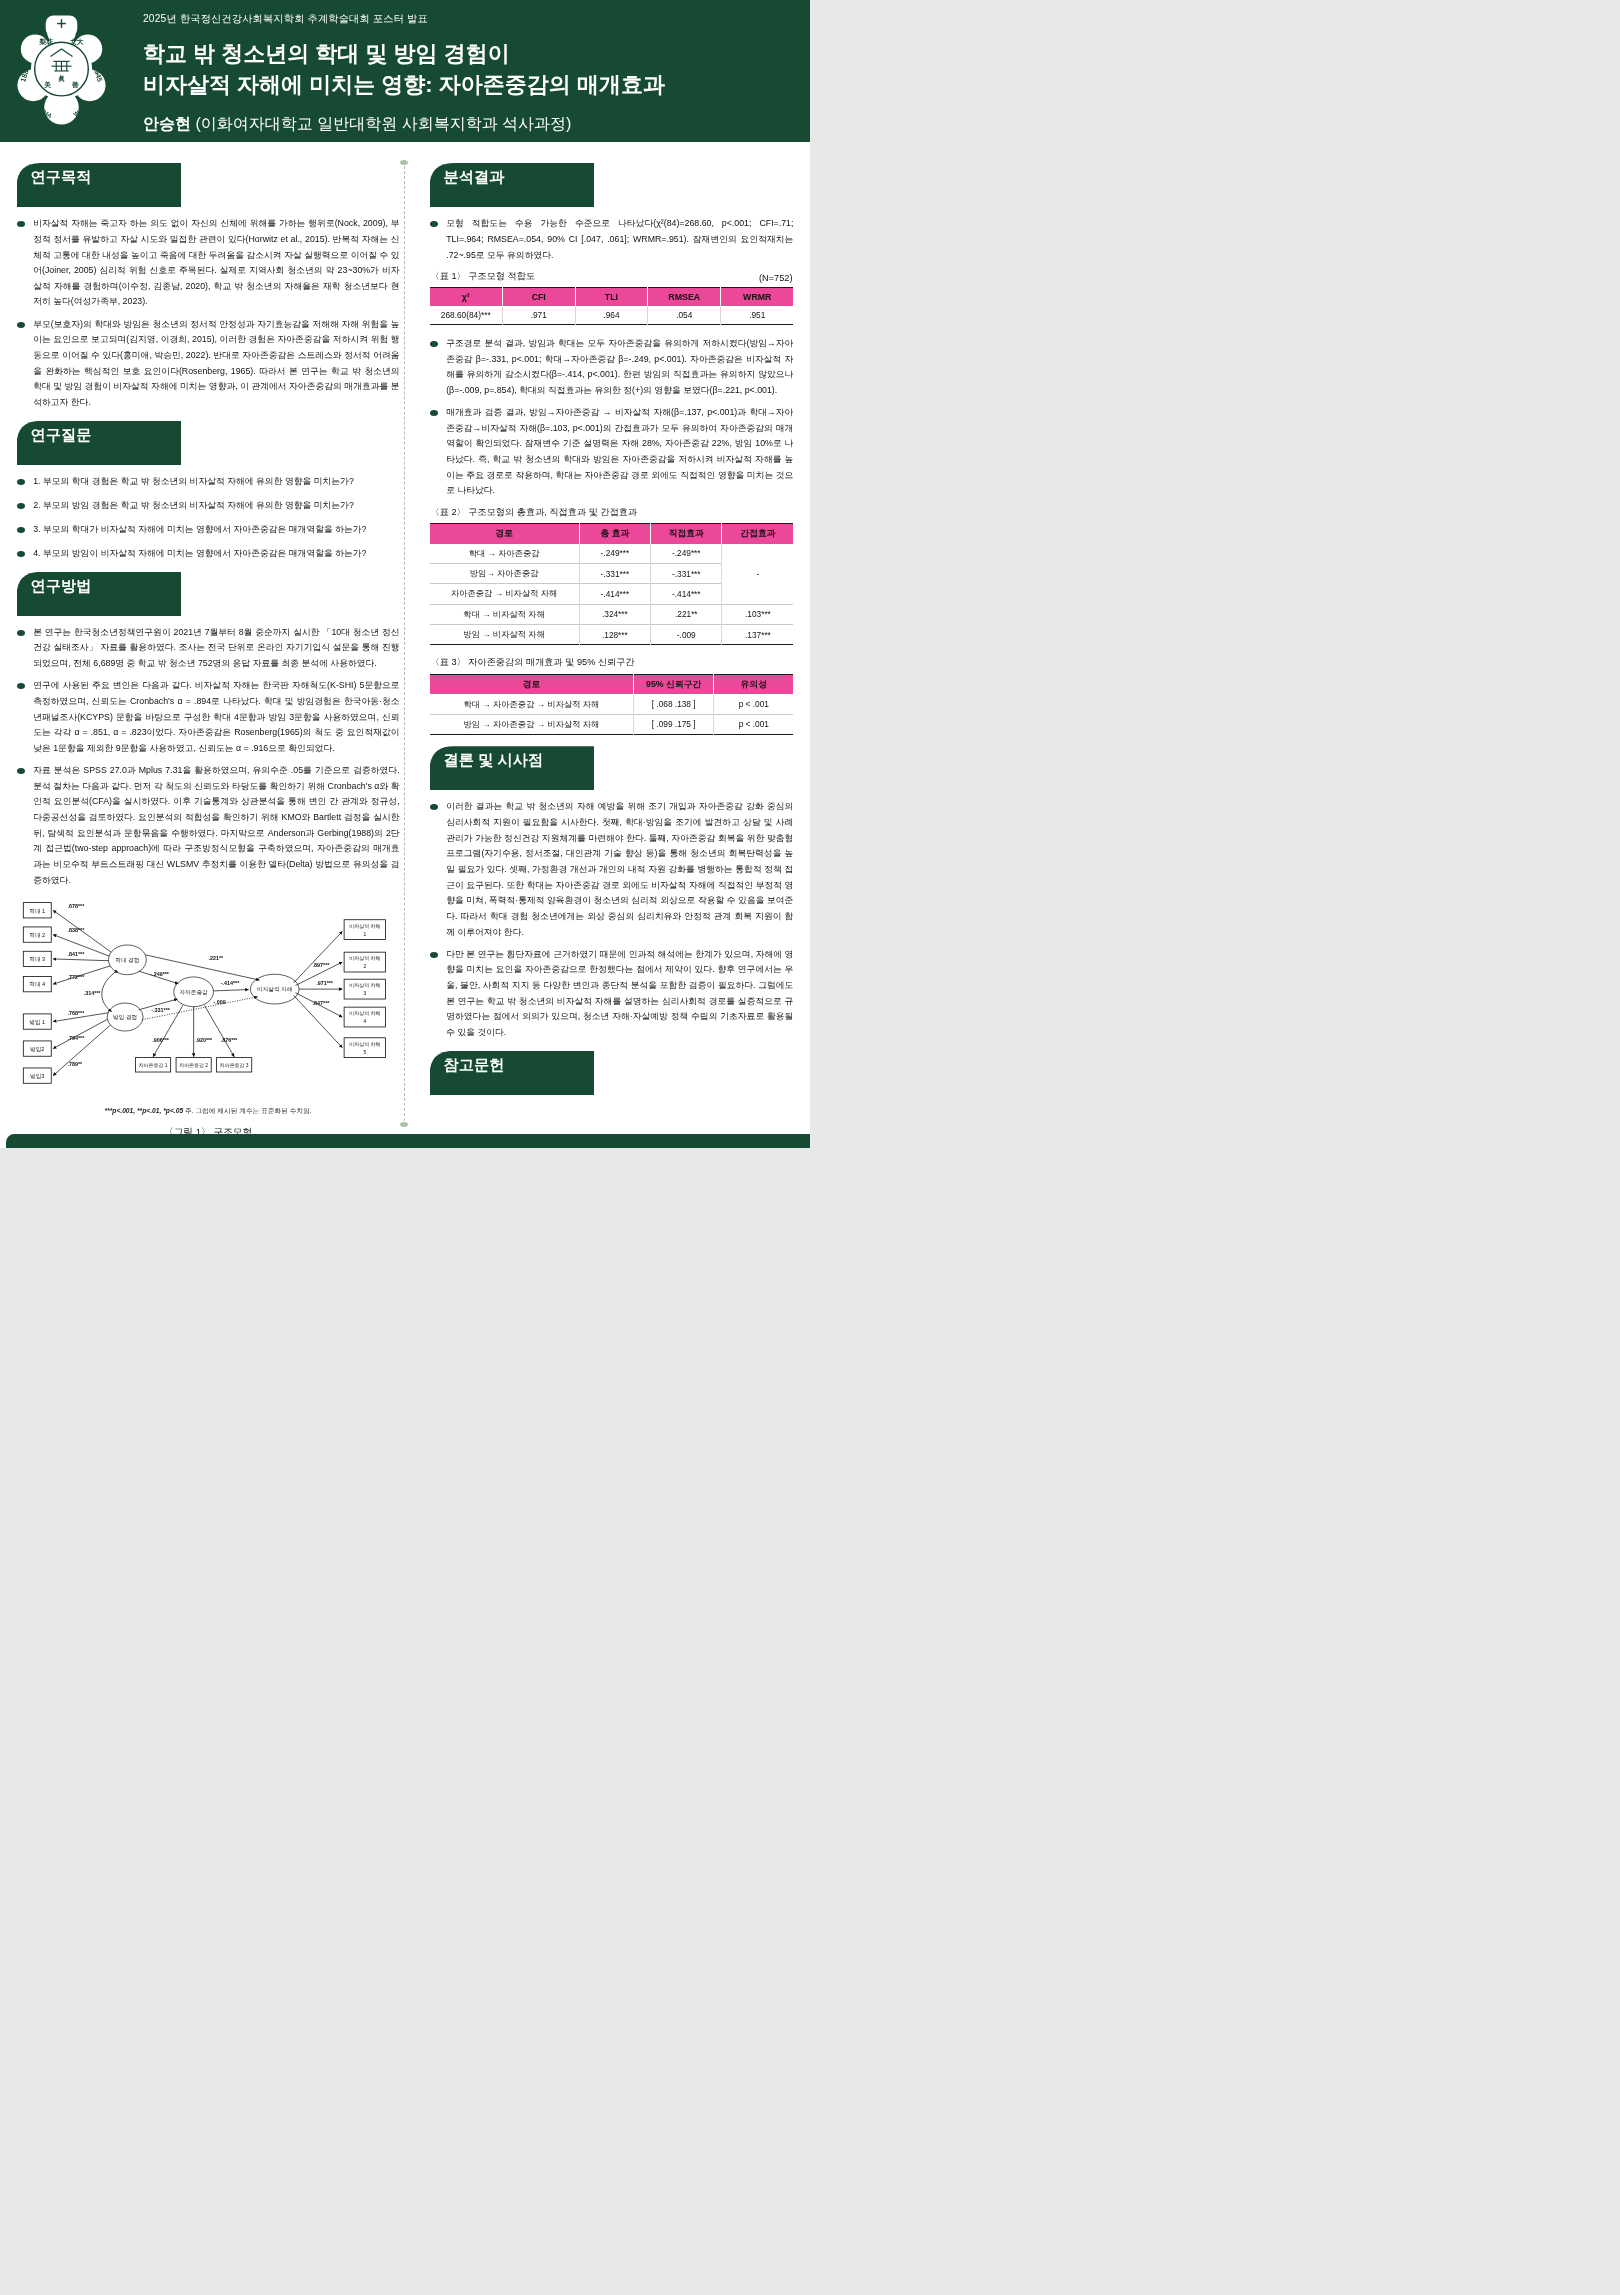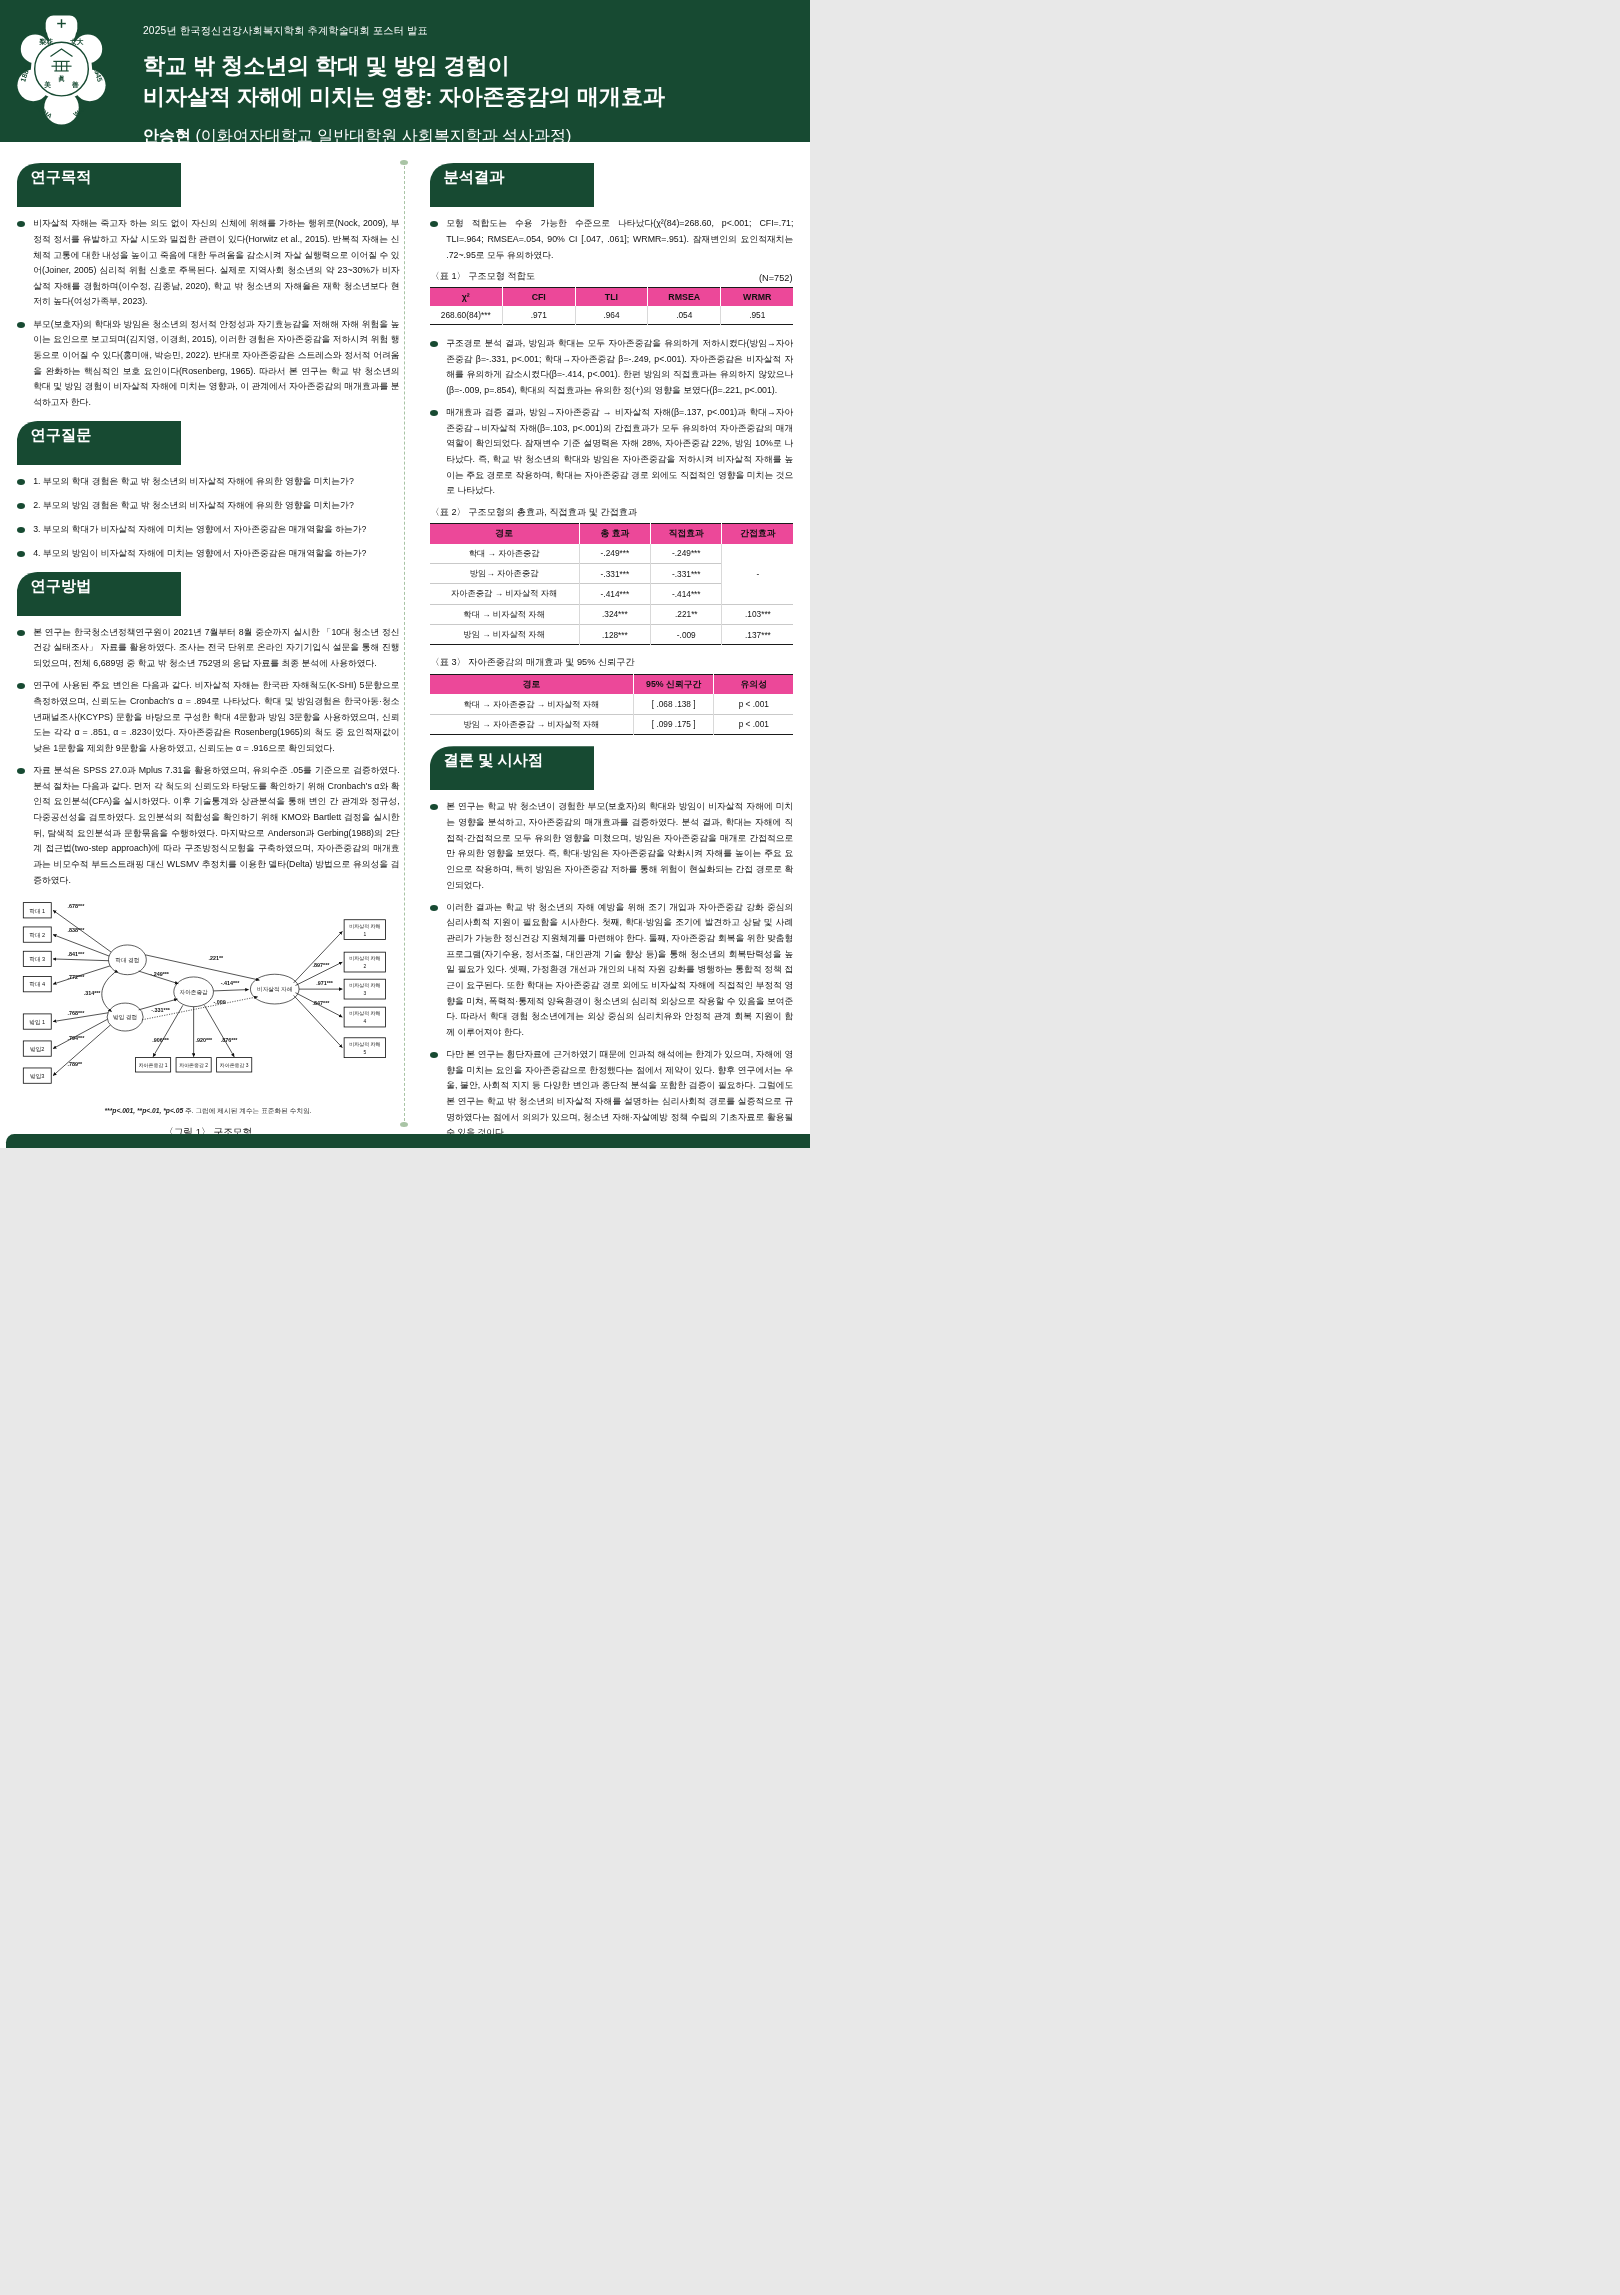--- a/index.html
+++ b/index.html
@@ -1,21 +1,21 @@
 <!DOCTYPE html>
 <html style="font-size:7.4px"><head>
 <meta charset="utf-8">
 <style>
   html,body{margin:0;padding:0;background:#e8e8e8;}
   .poster{position:relative;width:810px;height:1148px;background:#ffffff;overflow:hidden;
           font-family:"Liberation Sans","DejaVu Sans",sans-serif;color:#111;}
   
   .header{position:relative;height:142px;background:#174A32;color:#fff;}
   .logo{position:absolute;left:15.7px;top:12px;width:91px;height:116px;}
-  .header-text{margin-left:143px;padding-top:24px;}
+  .header-text{margin-left:143px;padding-top:12px;}
   .kicker{font-size:10.2px;font-weight:500;letter-spacing:0.2px;}
   .title{font-size:22px;font-weight:800;line-height:1.42;margin-top:12px;}
   .author{font-size:16px;margin-top:14px;}
   .author .nm{font-weight:800;}
   
   .columns{display:grid;grid-template-columns:1fr 1fr;column-gap:30px;padding:21px 16.6px 0 16.6px;}
   .divider{position:absolute;left:404px;top:166px;height:955px;border-left:1.8px dashed #a9c4a5;}
   .divider::before,.divider::after{content:"";position:absolute;left:-4.6px;width:7.9px;height:5.1px;
      border-radius:50%;background:#a9c4a5;}
   .divider::before{top:-6px;} .divider::after{bottom:-6px;}
@@ -358,21 +358,20 @@
               <td>방임 → 자아존중감 → 비자살적 자해</td>
               <td>[ .099   .175 ]</td>
               <td>p &lt; .001</td>
             </tr>
           </tbody>
         </table>
       </div>
 
       <div class="section">
         <div class="tab">결론 및 시사점</div>
-        <div class="bullet">본 연구는 학교 밖 청소년이 경험한 부모(보호자)의 학대와 방임이 비자살적 자해에 미치는 영향을 분석하고, 자아존중감의 매개효과를 검증하였다. 분석 결과, 학대는 자해에 직접적·간접적으로 모두 유의한 영향을 미쳤으며, 방임은 자아존중감을 매개로 간접적으로만 유의한 영향을 보였다. 즉, 학대·방임은 자아존중감을 약화시켜 자해를 높이는 주요 요인으로 작용하며, 특히 방임은 자아존중감 저하를 통해 위험이 현실화되는 간접 경로로 확인되었다.</div>
         <div class="bullet">이러한 결과는 학교 밖 청소년의 자해 예방을 위해 조기 개입과 자아존중감 강화 중심의 심리사회적 지원이 필요함을 시사한다. 첫째, 학대·방임을 조기에 발견하고 상담 및 사례관리가 가능한 정신건강 지원체계를 마련해야 한다. 둘째, 자아존중감 회복을 위한 맞춤형 프로그램(자기수용, 정서조절, 대인관계 기술 향상 등)을 통해 청소년의 회복탄력성을 높일 필요가 있다. 셋째, 가정환경 개선과 개인의 내적 자원 강화를 병행하는 통합적 정책 접근이 요구된다. 또한 학대는 자아존중감 경로 외에도 비자살적 자해에 직접적인 부정적 영향을 미쳐, 폭력적·통제적 양육환경이 청소년의 심리적 외상으로 작용할 수 있음을 보여준다. 따라서 학대 경험 청소년에게는 외상 중심의 심리치유와 안정적 관계 회복 지원이 함께 이루어져야 한다.</div>
         <div class="bullet">다만 본 연구는 횡단자료에 근거하였기 때문에 인과적 해석에는 한계가 있으며, 자해에 영향을 미치는 요인을 자아존중감으로 한정했다는 점에서 제약이 있다. 향후 연구에서는 우울, 불안, 사회적 지지 등 다양한 변인과 종단적 분석을 포함한 검증이 필요하다. 그럼에도 본 연구는 학교 밖 청소년의 비자살적 자해를 설명하는 심리사회적 경로를 실증적으로 규명하였다는 점에서 의의가 있으며, 청소년 자해·자살예방 정책 수립의 기초자료로 활용될 수 있을 것이다.</div>
       </div>
 
       <div class="section">
         <div class="tab">참고문헌</div>
 
       </div>
 
     </div>

